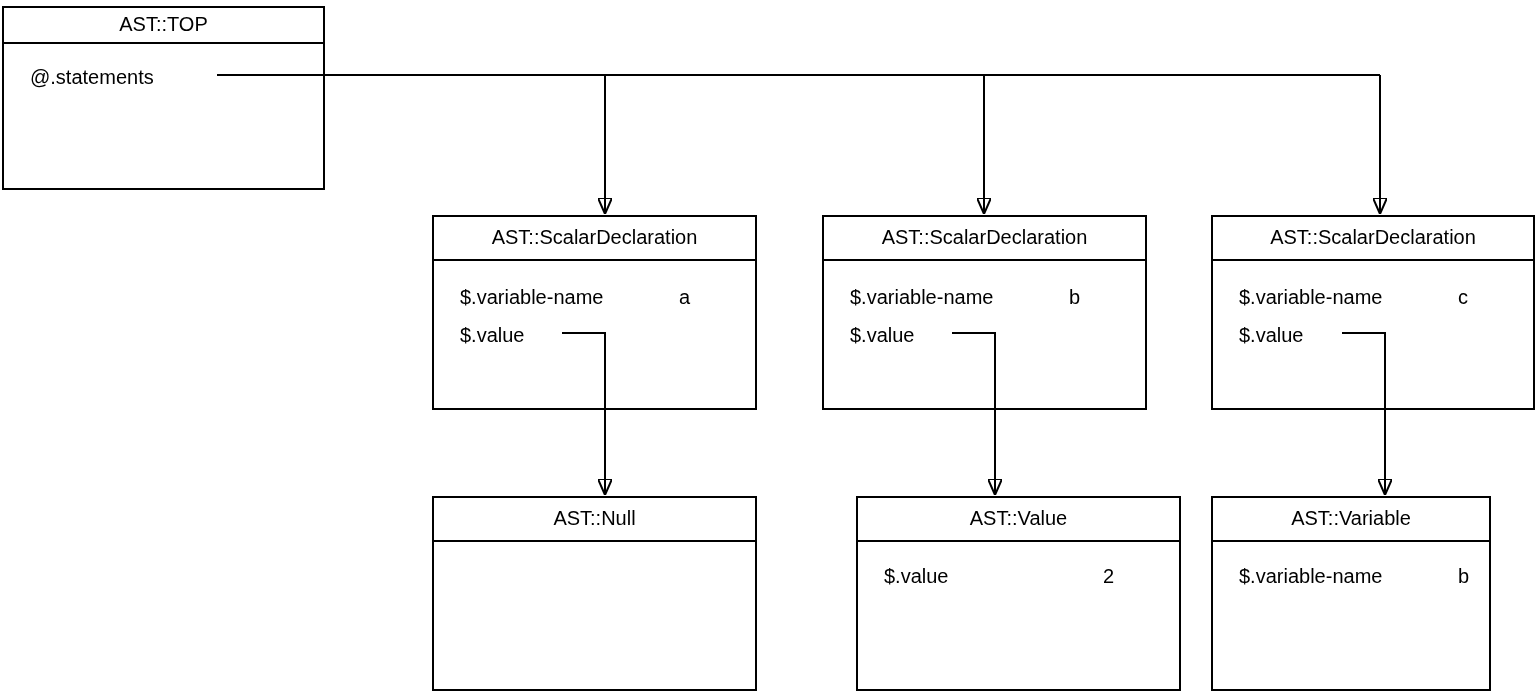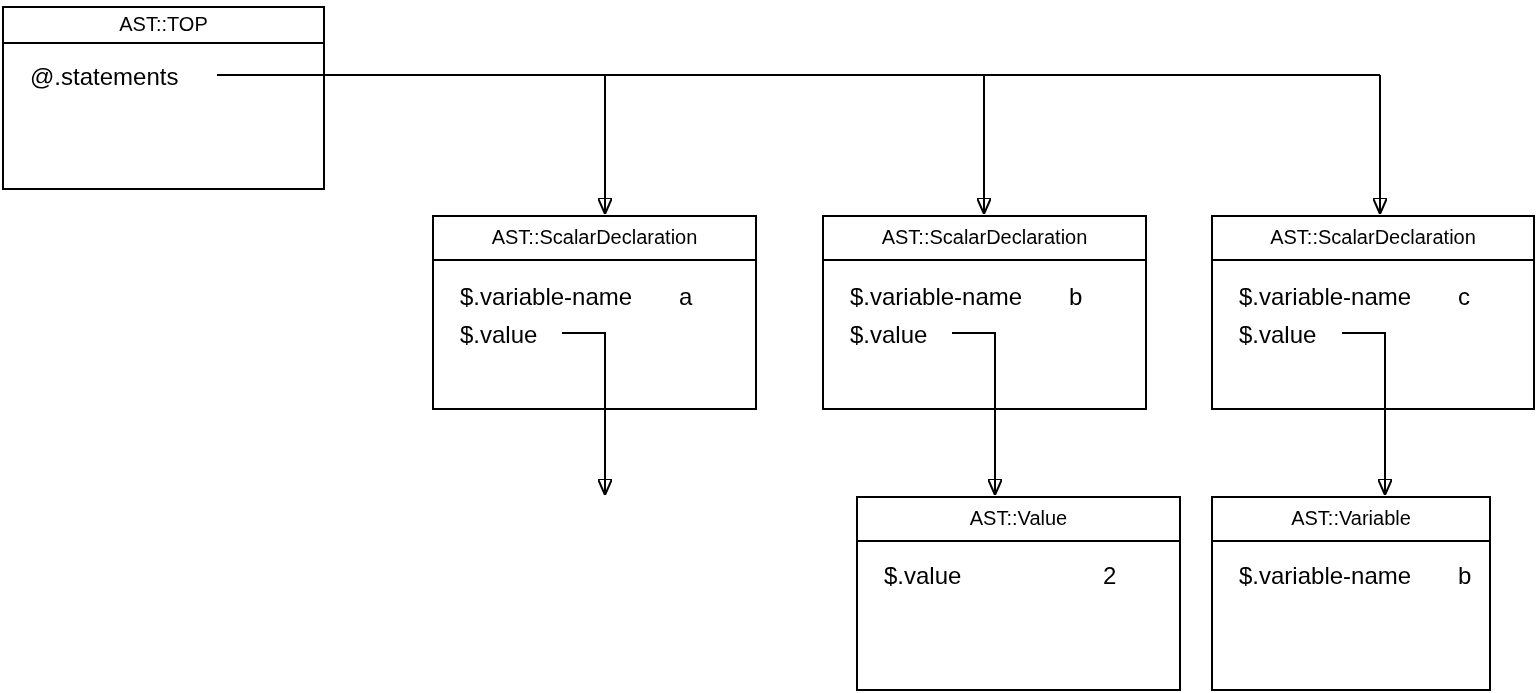--- a/index.html
+++ b/index.html
@@ -28,21 +28,21 @@
     text-align: center;
     font-size: 20px;
     white-space: nowrap;
     overflow: hidden;
   }
   .node-header.h-top   { height: 36px; line-height: 33px; }
   .node-header.h-std   { height: 44px; line-height: 41px; }
   .node-body {
     position: relative;
     box-sizing: border-box;
-    font-size: 24px;
+    font-size: 20px;
   }
   .node-body.b-top { padding: 19px 0 0 26px; }
   .node-body.b-sd  { padding: 22px 0 0 26px; }
   .node-body.b-bot { padding: 20px 0 0 26px; }
   .field-row {
     position: relative;
     height: 28px;
     line-height: 28px;
     white-space: nowrap;
   }
@@ -121,20 +121,24 @@
       <div class="field-row">
         <span>$.variable-name</span>
         <span class="field-value">c</span>
       </div>
       <div class="field-row">
         <span>$.value</span>
       </div>
     </div>
   </div>
 
+  <div class="node" id="node-null">
+    <div class="node-header h-std">AST::Null</div>
+    <div class="node-body b-bot"></div>
+  </div>
 
   <div class="node" id="node-val">
     <div class="node-header h-std">AST::Value</div>
     <div class="node-body b-bot">
       <div class="field-row">
         <span>$.value</span>
         <span class="field-value">2</span>
       </div>
     </div>
   </div>

